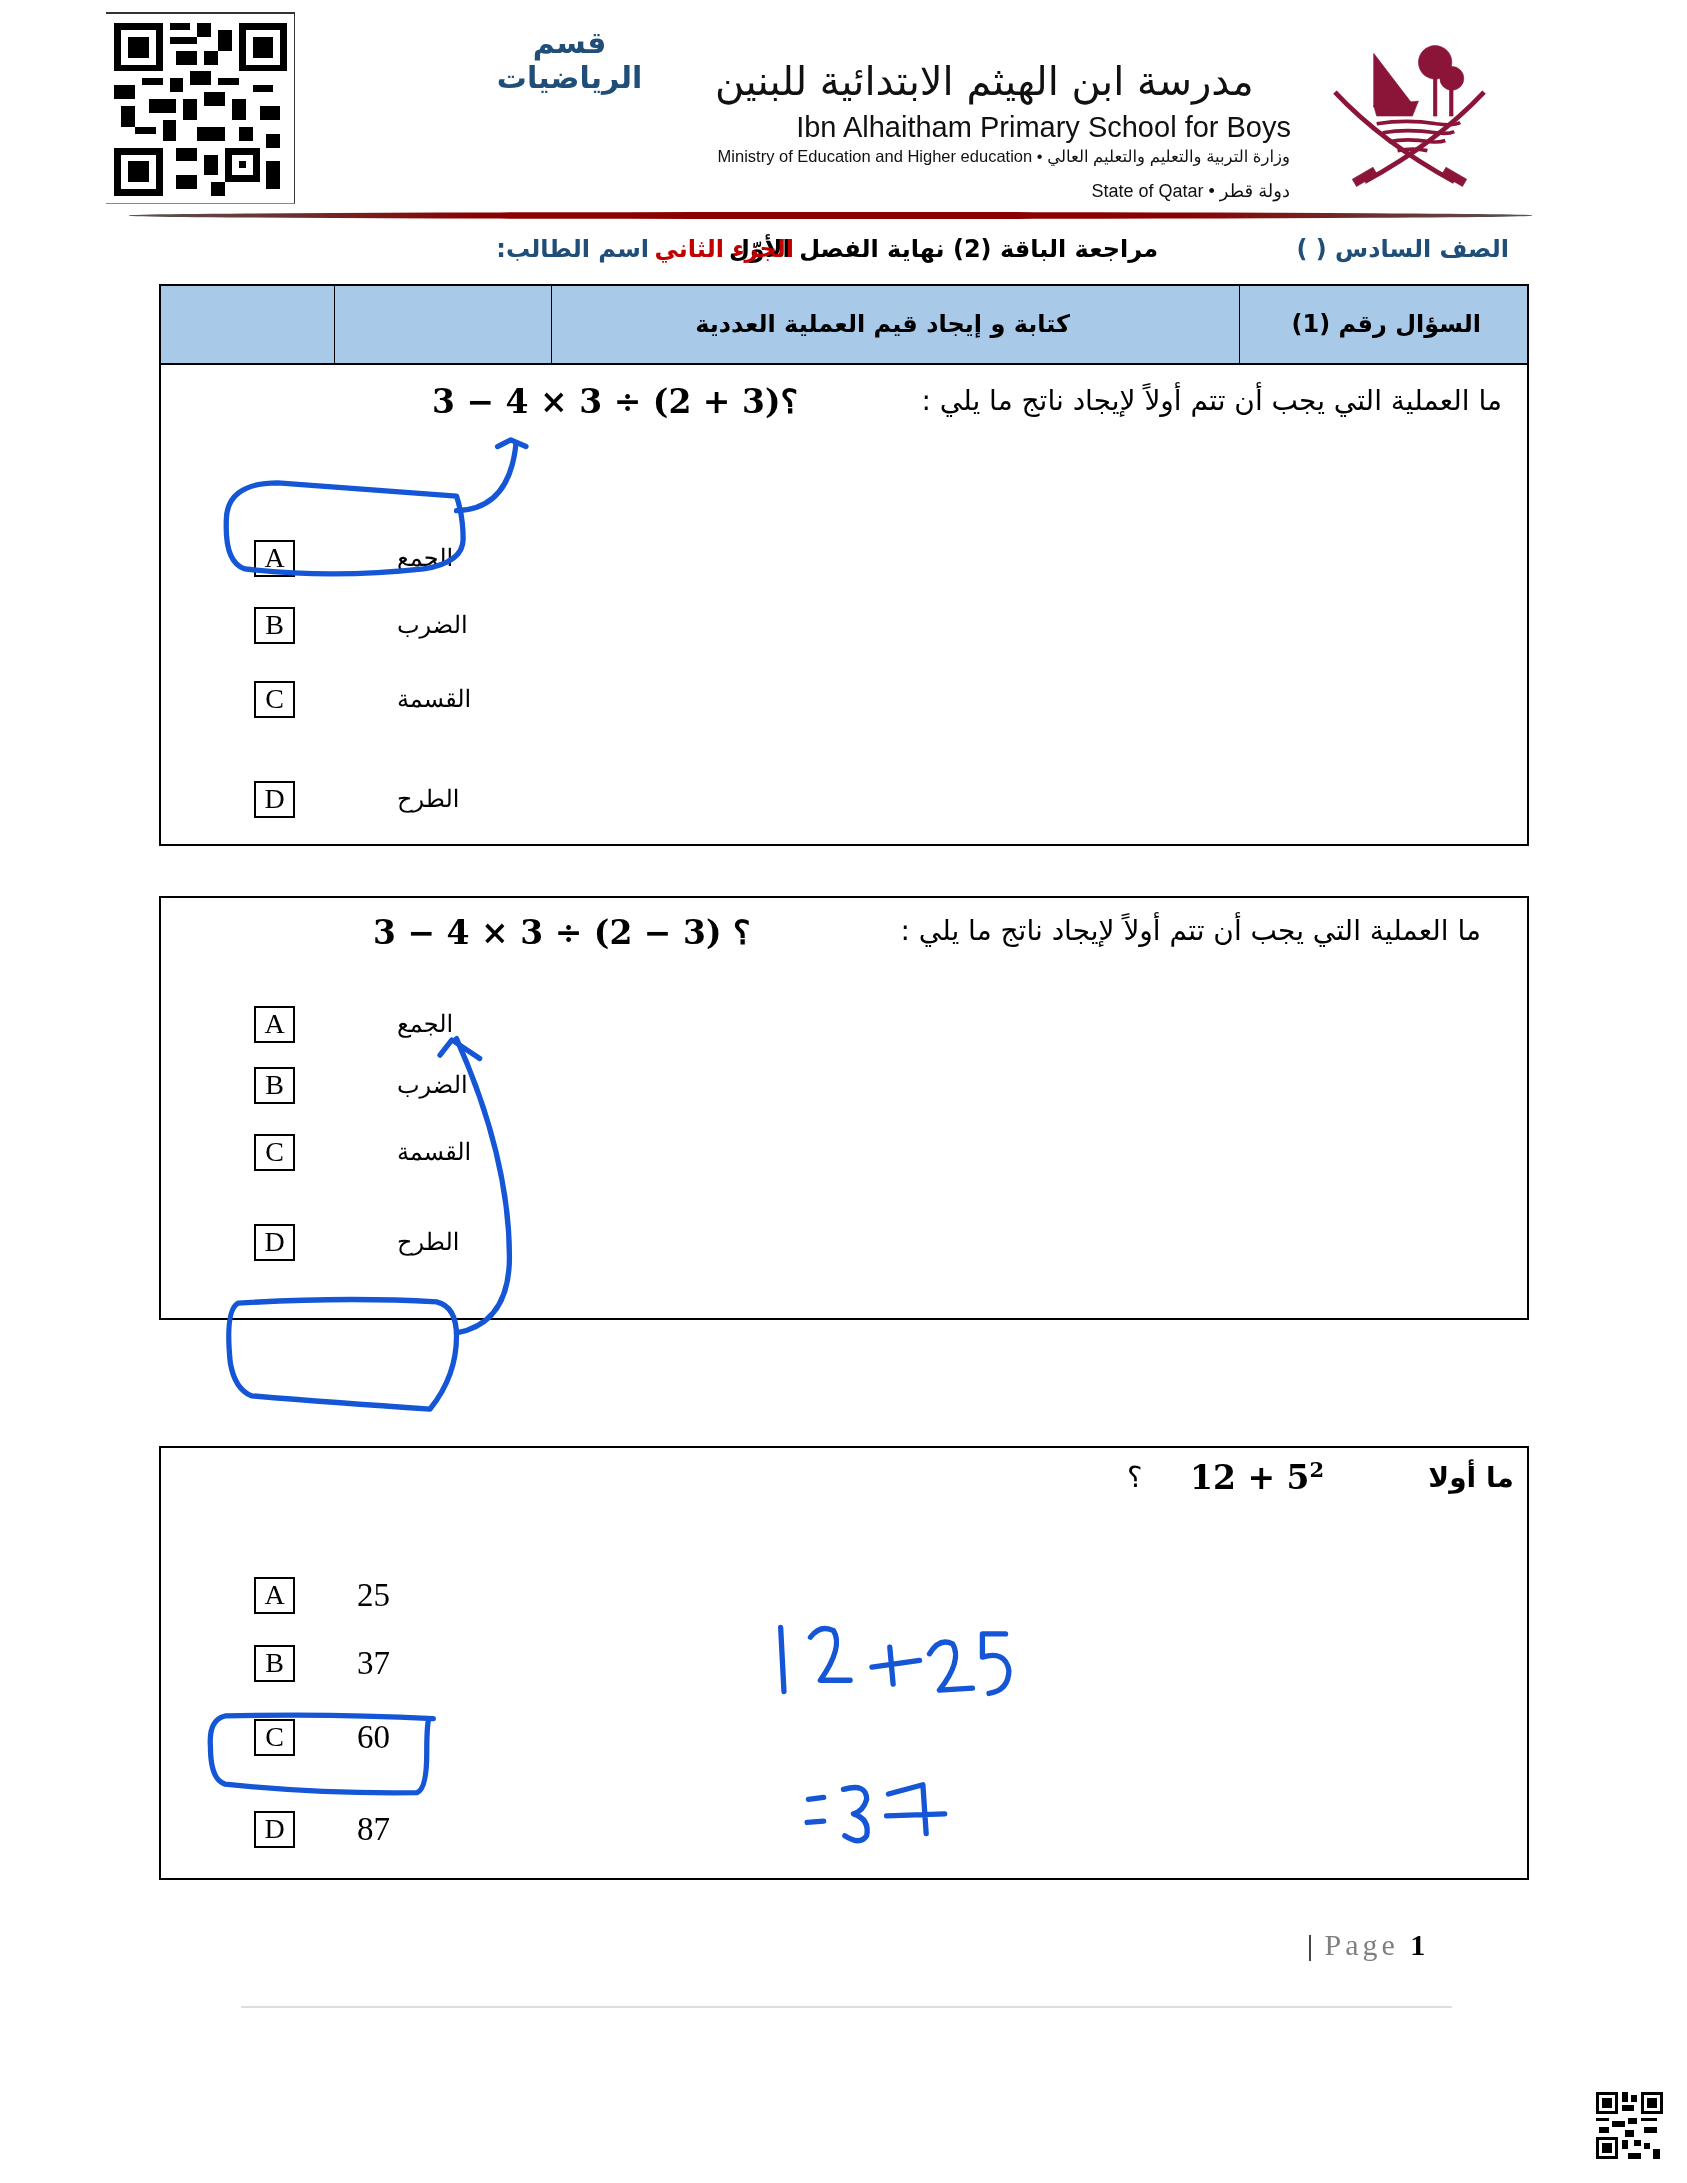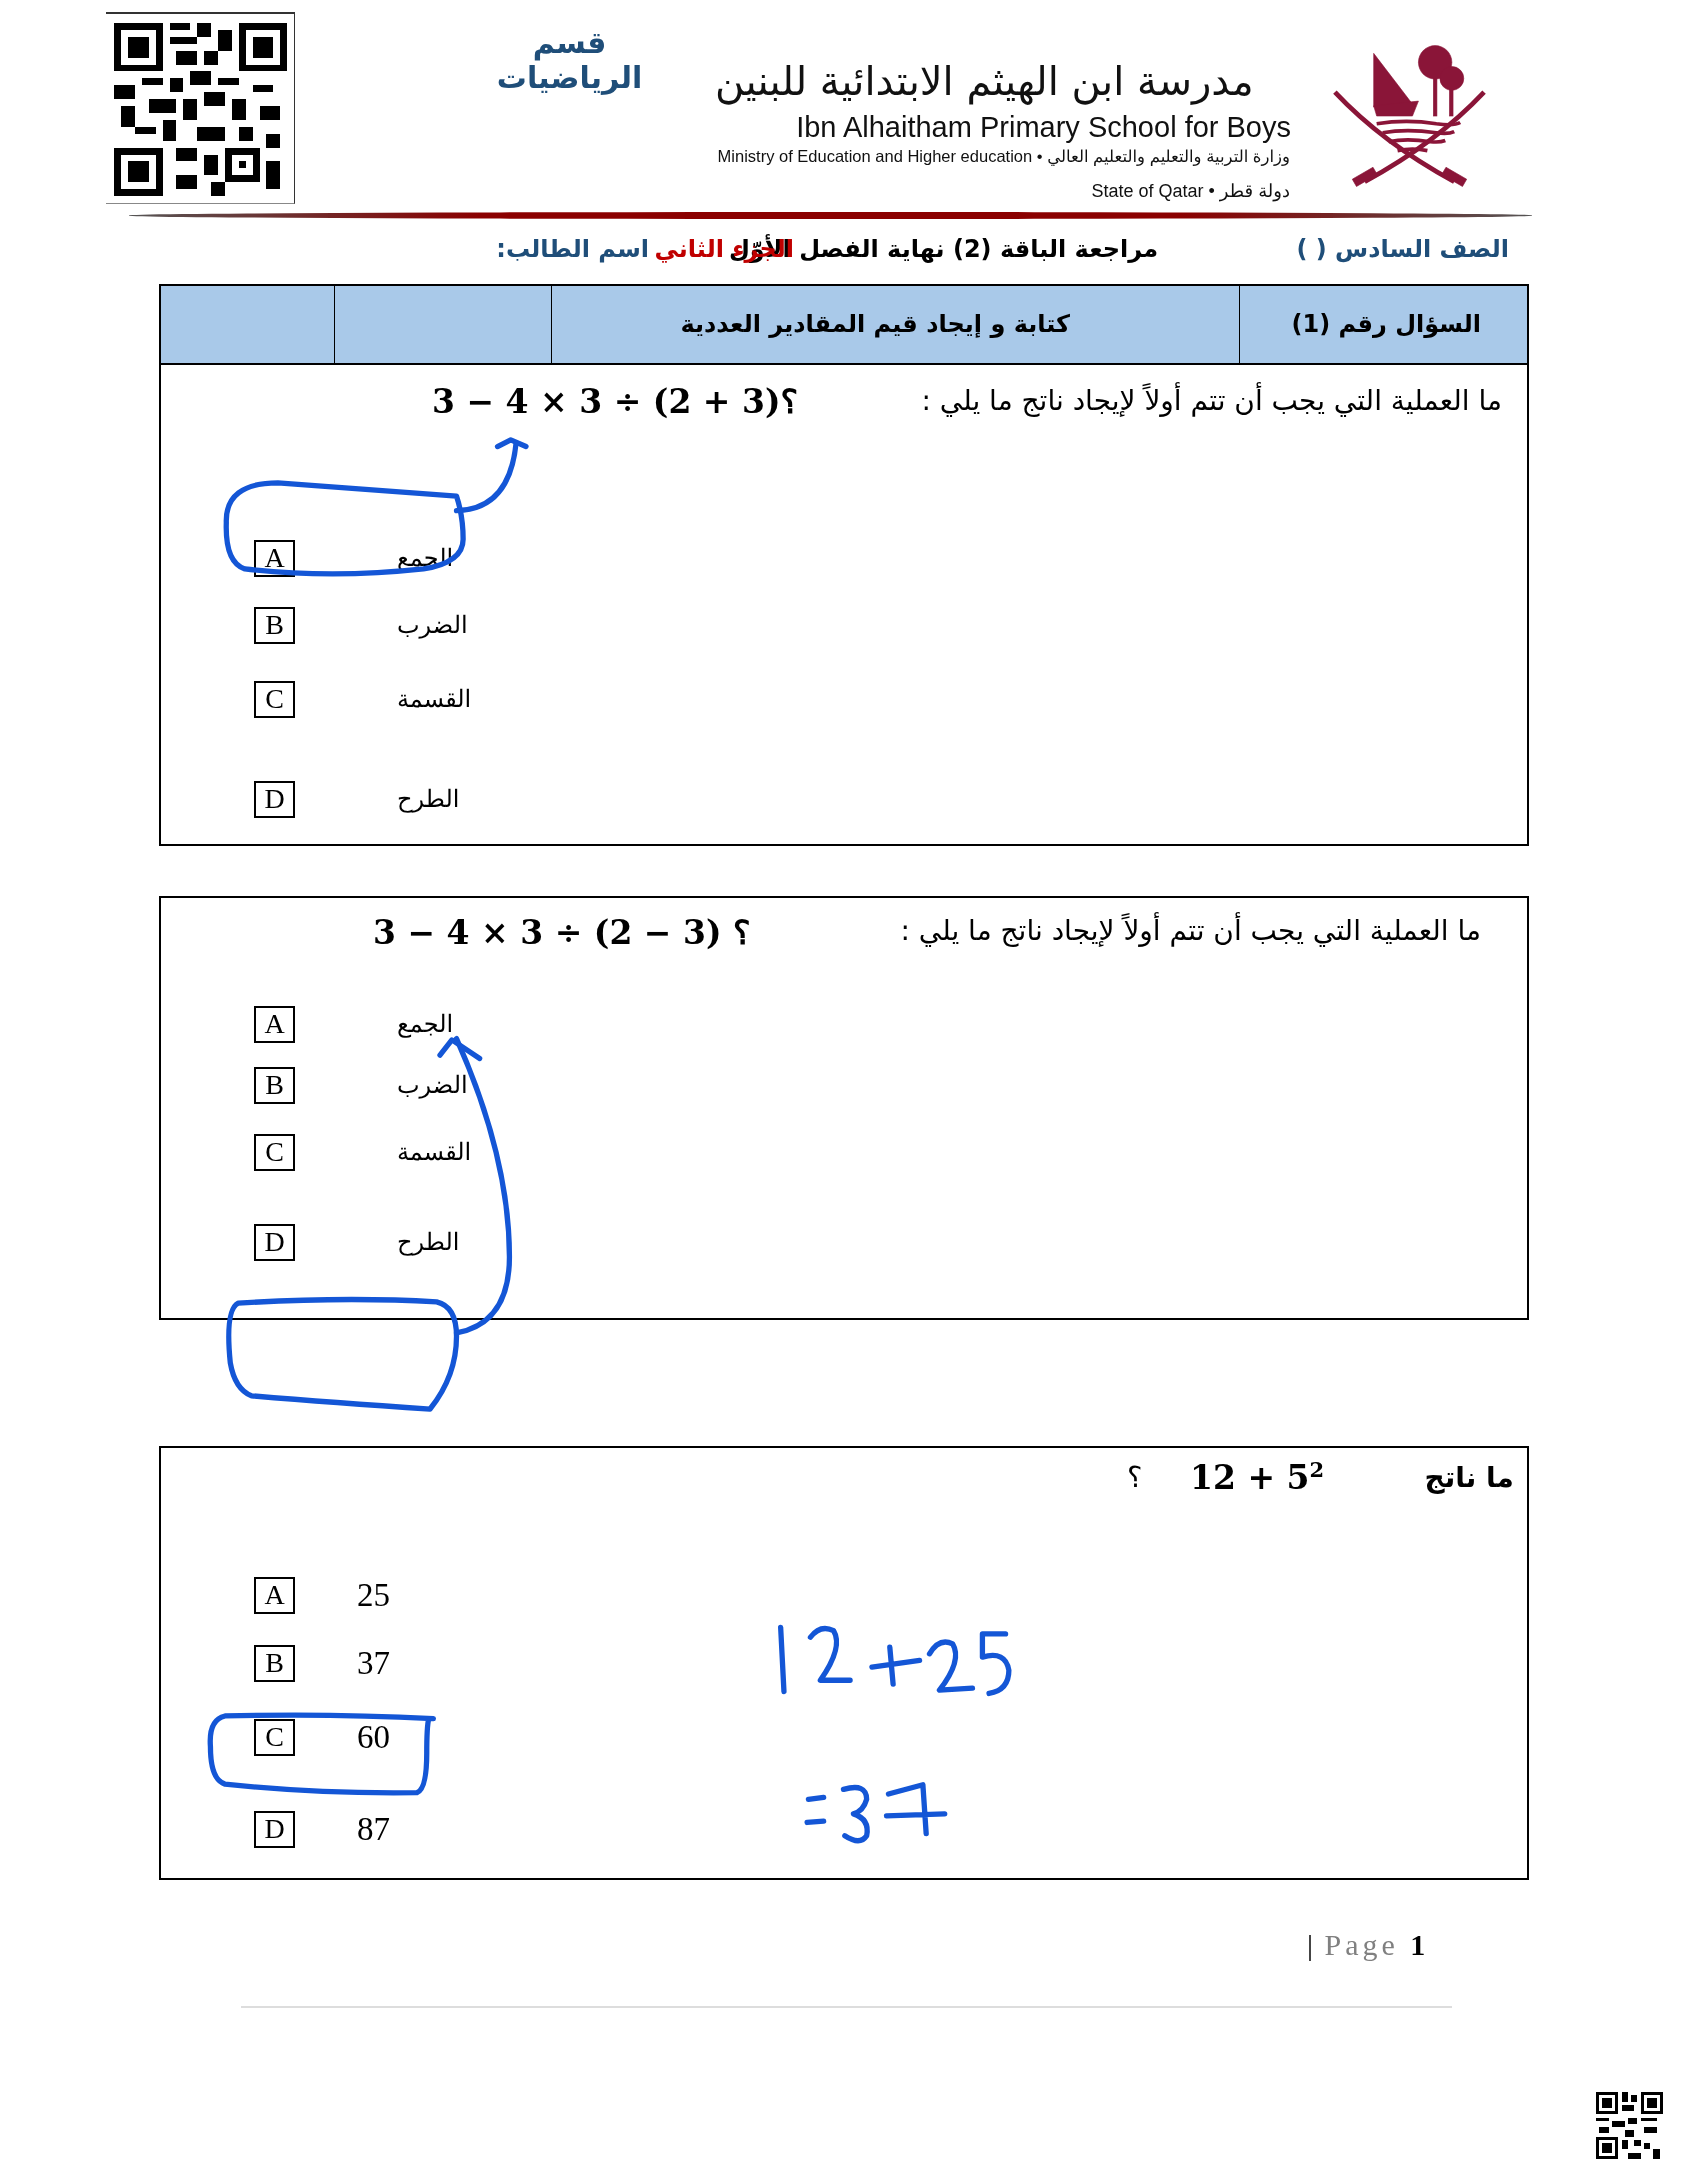--- a/index.html
+++ b/index.html
@@ -155,21 +155,21 @@
   <span class="part">الجزء الثاني</span>
   <span class="student">اسم الطالب:</span>
 </div>
 
 <div class="qbox" style="top:284px;">
   <div class="qhead">
     <div class="cell" style="left:173px;"></div>
     <div class="cell" style="left:390px;"></div>
     <div class="cell" style="left:1078px;"></div>
     <div class="qnum">السؤال رقم (1)</div>
-    <div class="topic" style="right:457px;">كتابة و إيجاد قيم المقادير العددية</div>
+    <div class="topic" style="right:457px;">كتابة و إيجاد قيم العملية العددية</div>
   </div>
   <div class="qbody" style="height:479px;">
     <div class="stem-ar" style="right:25px; top:18.5px;">ما العملية التي يجب أن تتم أولاً لإيجاد ناتج ما يلي :</div>
     <div class="expr" style="left:271px; top:17px;">3 − 4 × 3 ÷ (2 + 3)؟</div>
 
     <div class="opt" style="top:173px;">
       <div class="letter">A</div>
       <div class="text">الجمع</div>
     </div>
     <div class="opt" style="top:240px;">
@@ -206,21 +206,21 @@
     </div>
     <div class="opt" style="top:324px;">
       <div class="letter">D</div>
       <div class="text">الطرح</div>
     </div>
   </div>
 </div>
 
 <div class="qbox" style="top:1446px;">
   <div class="qbody" style="height:430px;">
-    <div class="stem-ar" style="right:13.2px; top:13.2px; font-weight:bold;">ما ناتج</div>
+    <div class="stem-ar" style="right:13.2px; top:13.2px; font-weight:bold;">ما أولا</div>
     <div class="expr" style="left:1029px; top:9.3px;">
       <span>12 +  5</span><sup>2</sup>
     </div>
     <div class="expr" style="left:966px; top:12px; font-weight:normal; font-size:29px;">؟</div>
 
     <div class="opt" style="top:127px;">
       <div class="letter">A</div>
       <div class="num">25</div>
     </div>
     <div class="opt" style="top:195px;">

